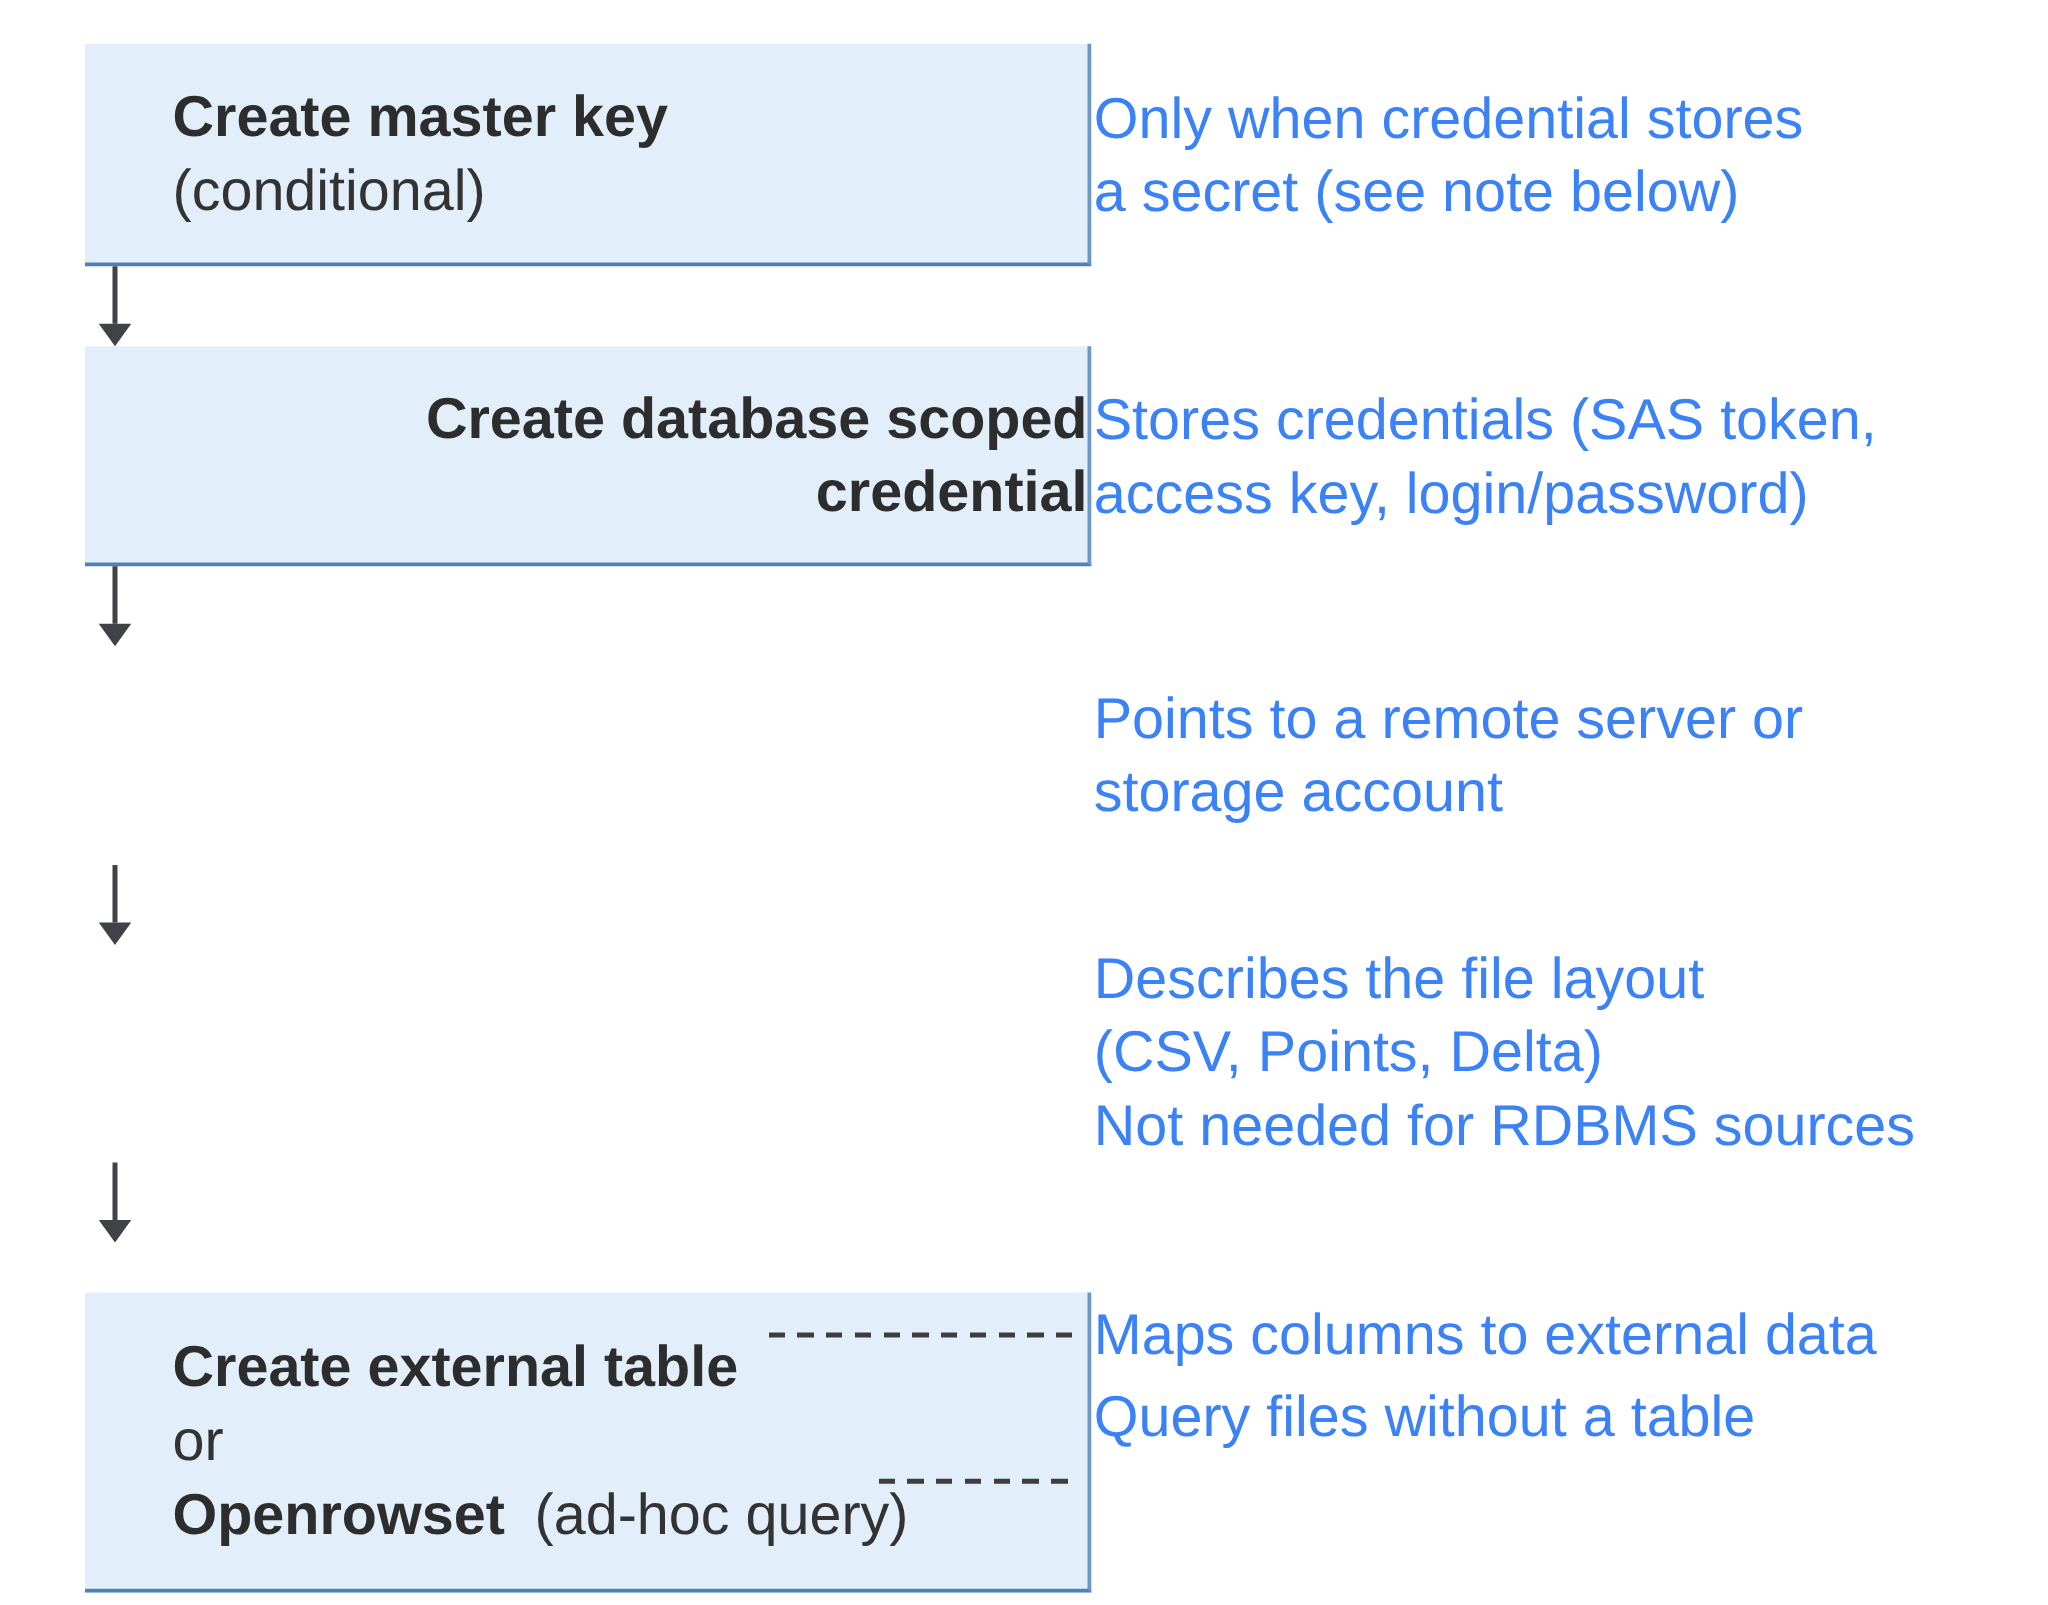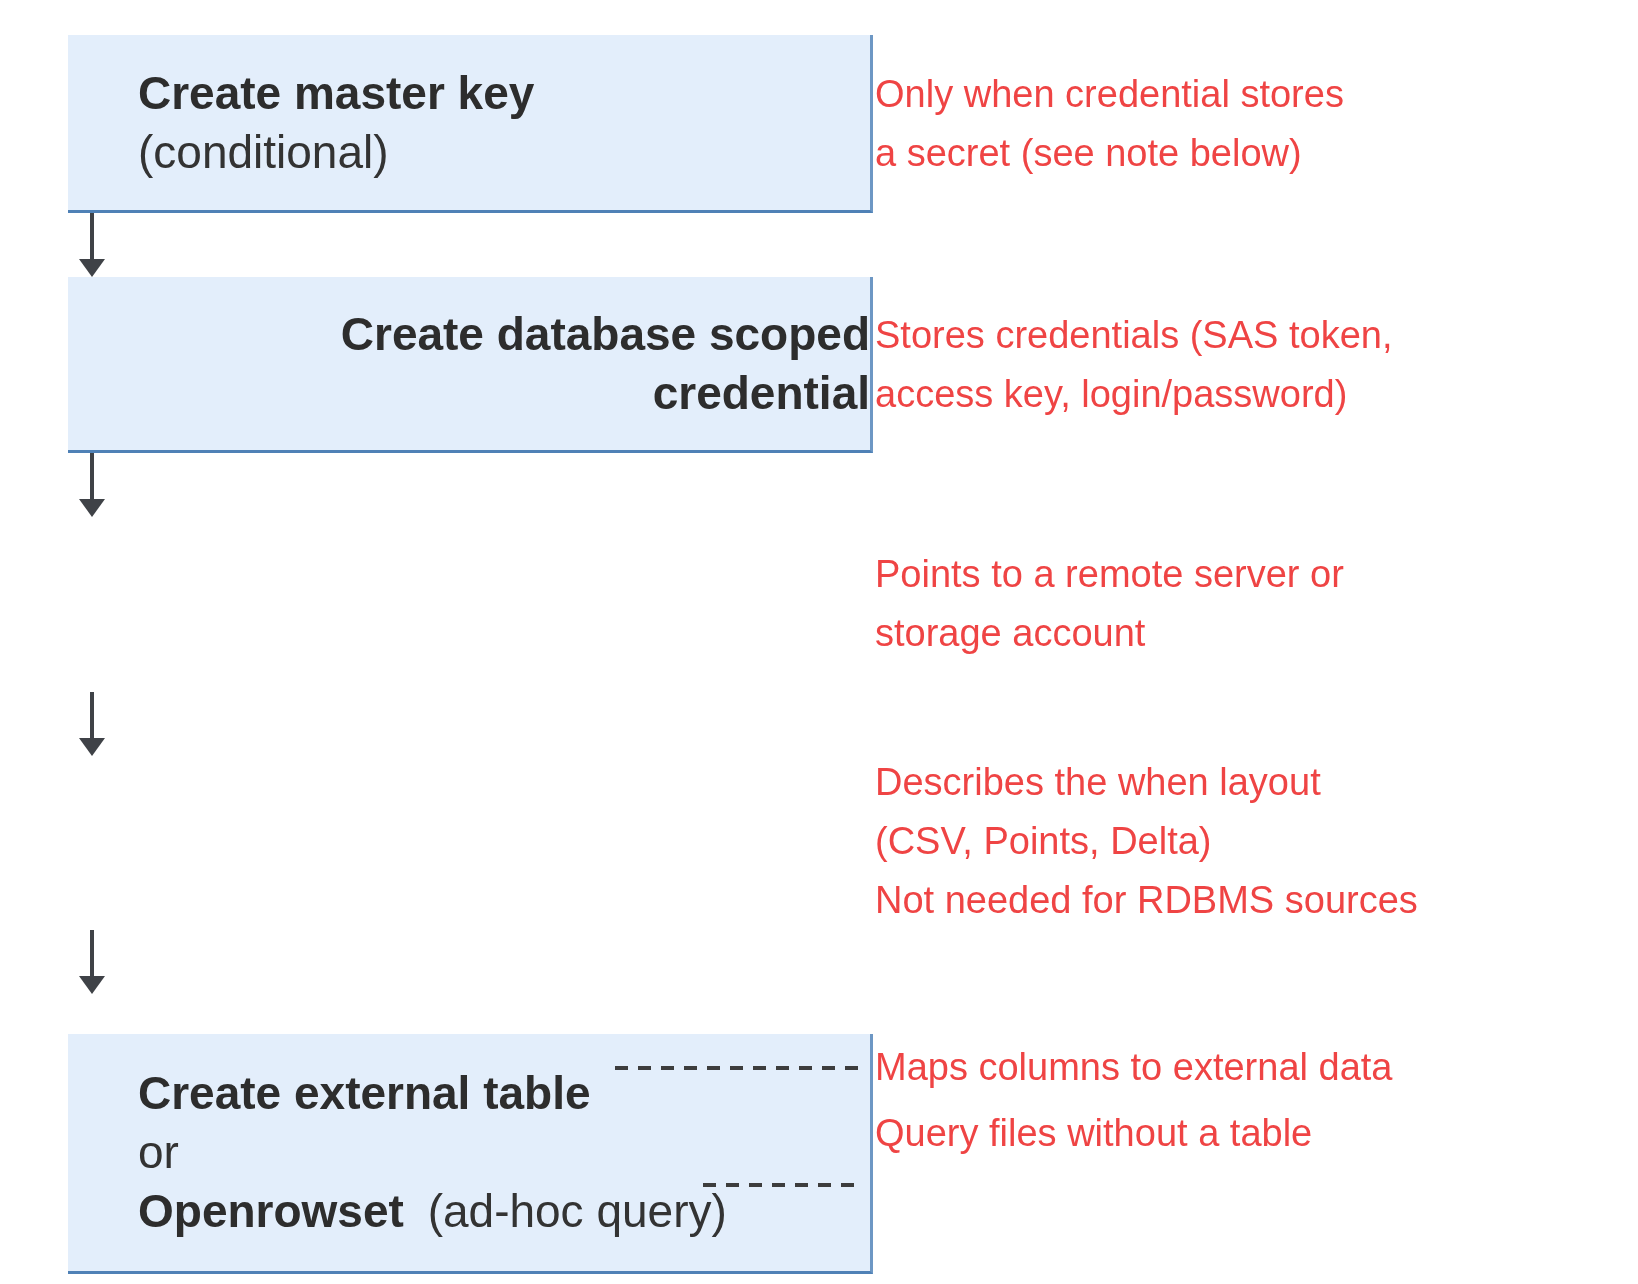--- a/index.html
+++ b/index.html
@@ -66,23 +66,23 @@
     border-top: 18px solid #3f4247;
   }
   .a1 { top: 213px; }
   .a2 { top: 453px; }
   .a3 { top: 692px; }
   .a4 { top: 930px; }
   
   .desc {
     position: absolute;
     left: 875px;
-    font-size: 38px;
+    font-size: 46px;
     line-height: 59px;
-    color: #ef4444;
+    color: #3b82f6;
     white-space: nowrap;
   }
   .d1  { top: 65px; }
   .d2  { top: 306px; }
   .d3  { top: 545px; }
   .d4  { top: 753px; }
   .d5a { top: 1038px; }
   .d5b { top: 1104px; }
   
   .dash {
@@ -132,21 +132,21 @@
     <div>Points to a remote server or</div>
     <div>storage account</div>
   </div>
 
   <div class="arrow a3">
     <div class="shaft"></div>
     <div class="head"></div>
   </div>
 
   <div class="desc d4">
-    <div>Describes the when layout</div>
+    <div>Describes the file layout</div>
     <div>(CSV, Points, Delta)</div>
     <div>Not needed for RDBMS sources</div>
   </div>
 
   <div class="arrow a4">
     <div class="shaft"></div>
     <div class="head"></div>
   </div>
 
   <div class="box box5">

